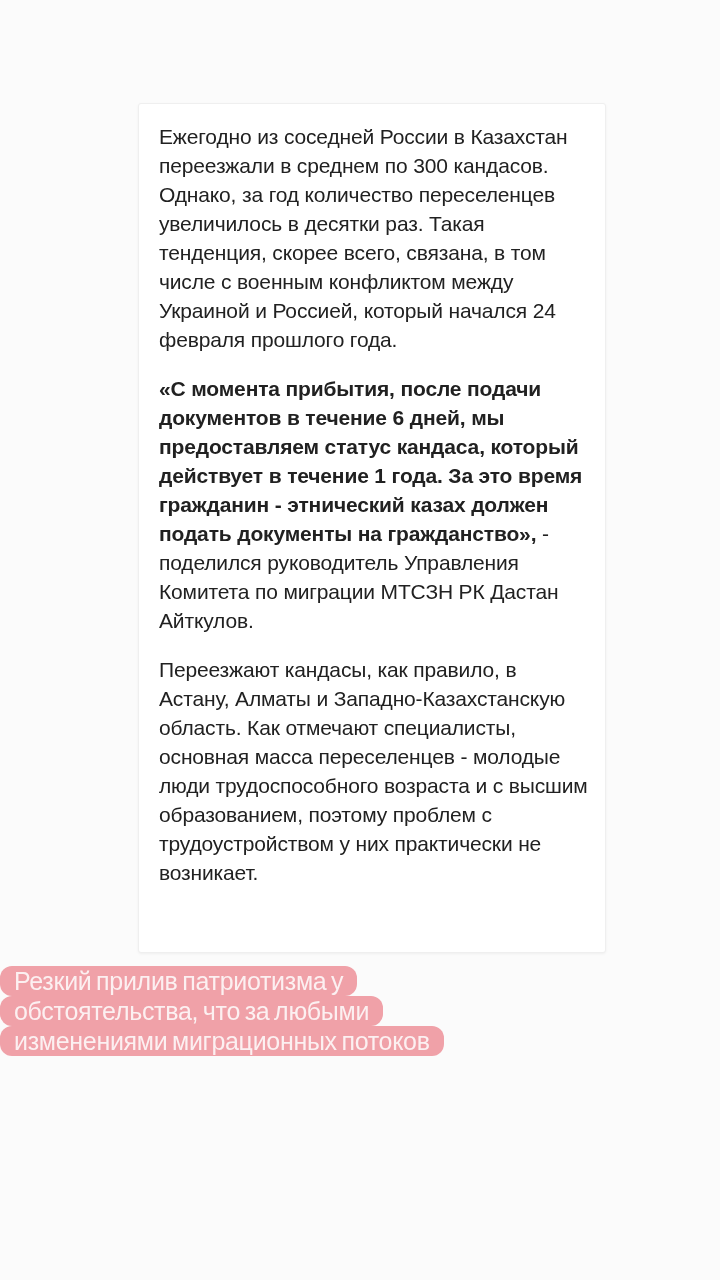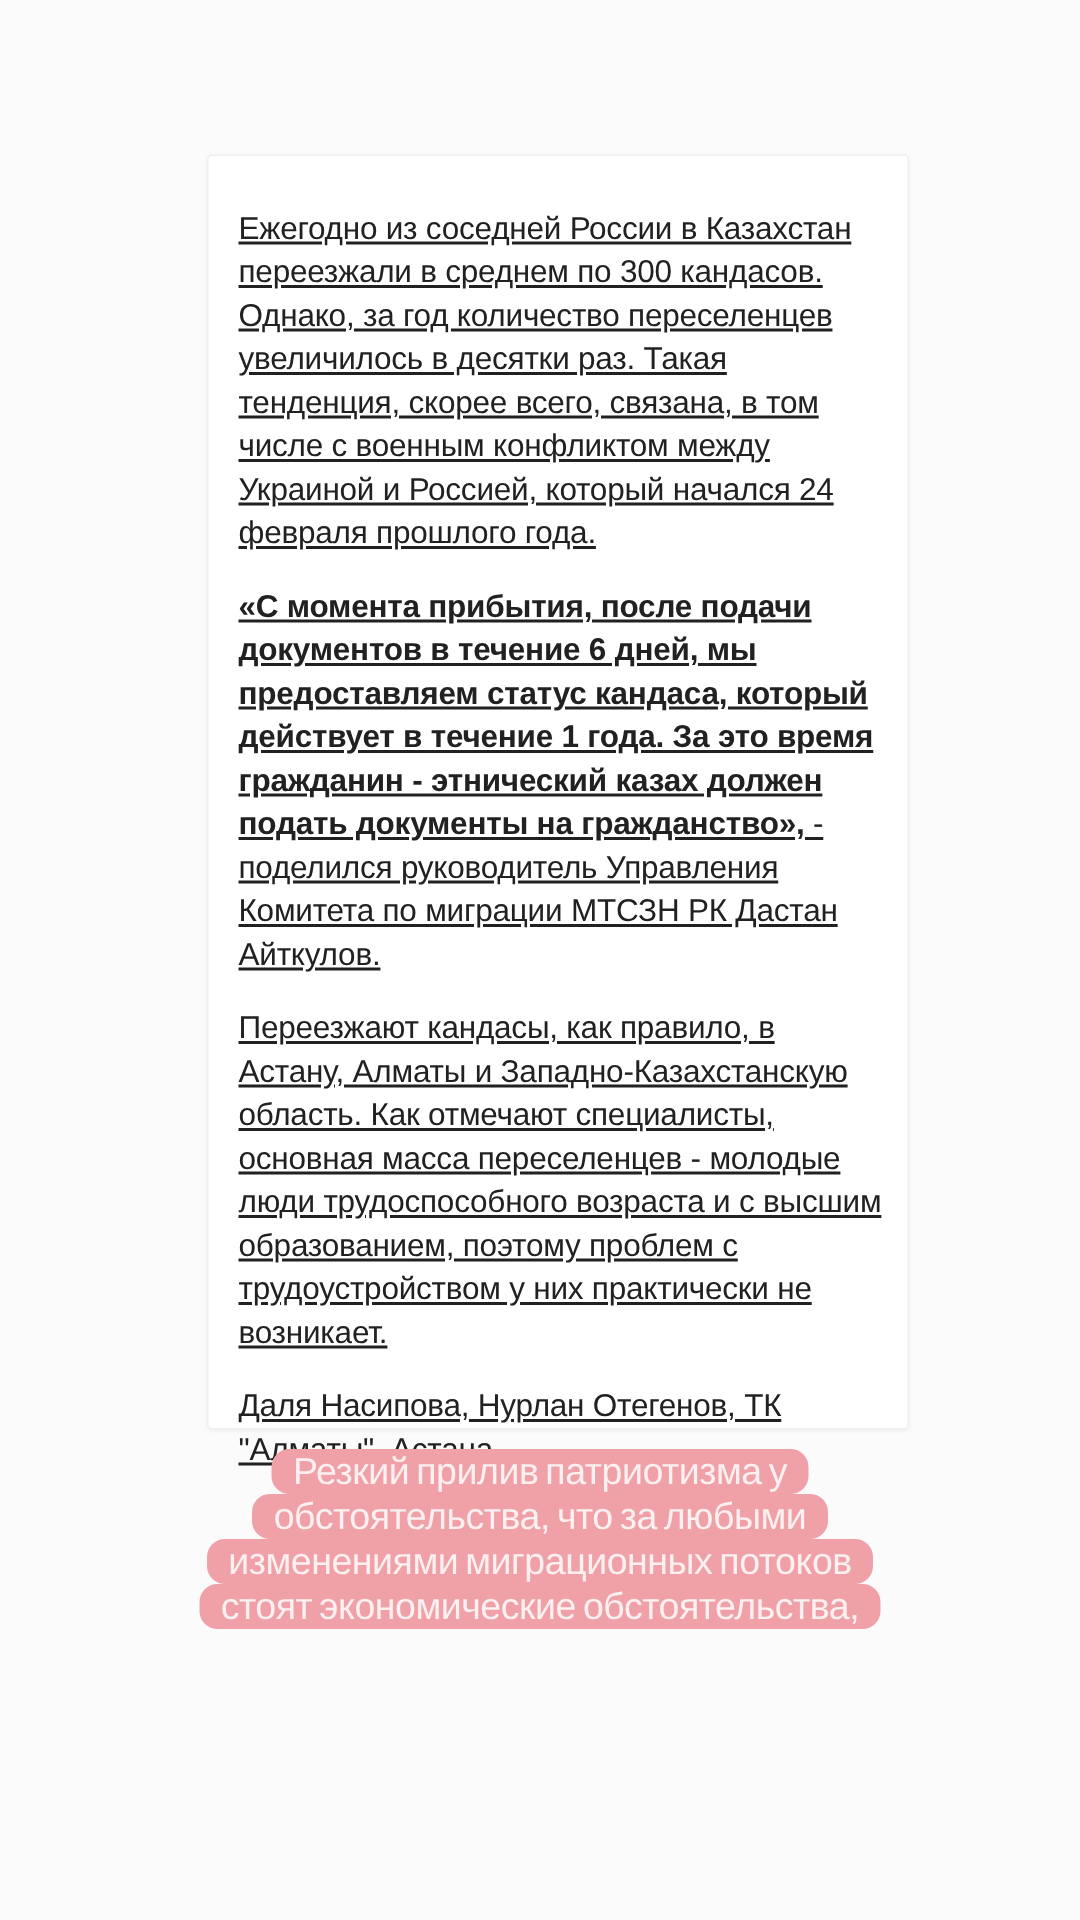--- a/index.html
+++ b/index.html
@@ -18,35 +18,34 @@
     width: 468px;
     height: 850px;
     box-sizing: border-box;
     background: #ffffff;
     border: 1px solid #efefef;
     border-radius: 3px;
     box-shadow: 0 1px 3px rgba(0,0,0,0.05);
     padding: 18px 16px 24px 20px;
   }
   .article-card p {
-    margin: 16px 0 20px 0;
+    margin: 0 0 20px 0;
     font-size: 21px;
     line-height: 29px;
     letter-spacing: -0.15px;
     color: #212121;
-    text-decoration: underline;
   }
   .article-card p:last-child { margin-bottom: 0; }
   .quote-bold { font-weight: 700; }
   .caption-overlay {
     position: absolute;
     top: 966px;
     left: 0;
     width: 720px;
-    text-align: center;
+    text-align: left;
   }
   .caption-line { display: block; height: 30px; }
   .caption-pill {
     display: inline-block;
     box-sizing: border-box;
     height: 30px;
     line-height: 31px;
     padding: 0 14px;
     border-radius: 12px;
     background: #f0a1a8;
@@ -59,23 +58,21 @@
 </style>
 </head>
 <body>
 
 <div class="screen">
 
   <div class="article-card">
     <p>Ежегодно из соседней России в Казахстан переезжали в среднем по 300 кандасов. Однако, за год количество переселенцев увеличилось в десятки раз. Такая тенденция, скорее всего, связана, в том числе с военным конфликтом между Украиной и Россией, который начался 24 февраля прошлого года.</p>
     <p><span class="quote-bold">«С момента прибытия, после подачи документов в течение 6 дней, мы предоставляем статус кандаса, который действует в течение 1 года. За это время гражданин - этнический казах должен подать документы на гражданство», </span><span>- поделился руководитель Управления Комитета по миграции МТСЗН РК Дастан Айткулов.</span></p>
     <p>Переезжают кандасы, как правило, в Астану, Алматы и Западно-Казахстанскую область. Как отмечают специалисты, основная масса переселенцев - молодые люди трудоспособного возраста и с высшим образованием, поэтому проблем с трудоустройством у них практически не возникает.</p>
-    <p>Даля Насипова, Нурлан Отегенов, ТК "Алматы", Астана.</p>
   </div>
 
   <div class="caption-overlay">
     <span class="caption-line"><span class="caption-pill">Резкий прилив патриотизма у</span></span>
     <span class="caption-line"><span class="caption-pill">обстоятельства, что за любыми</span></span>
     <span class="caption-line"><span class="caption-pill">изменениями миграционных потоков</span></span>
-    <span class="caption-line"><span class="caption-pill">стоят экономические обстоятельства,</span></span>
   </div>
 
 </div>
 
 </body></html>

